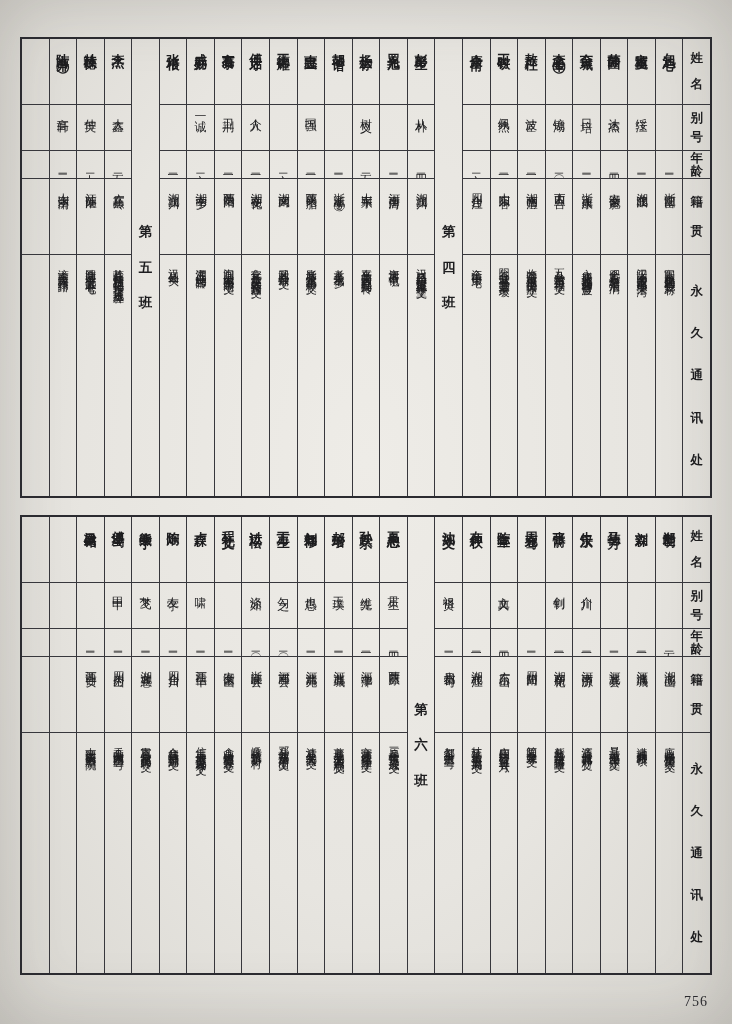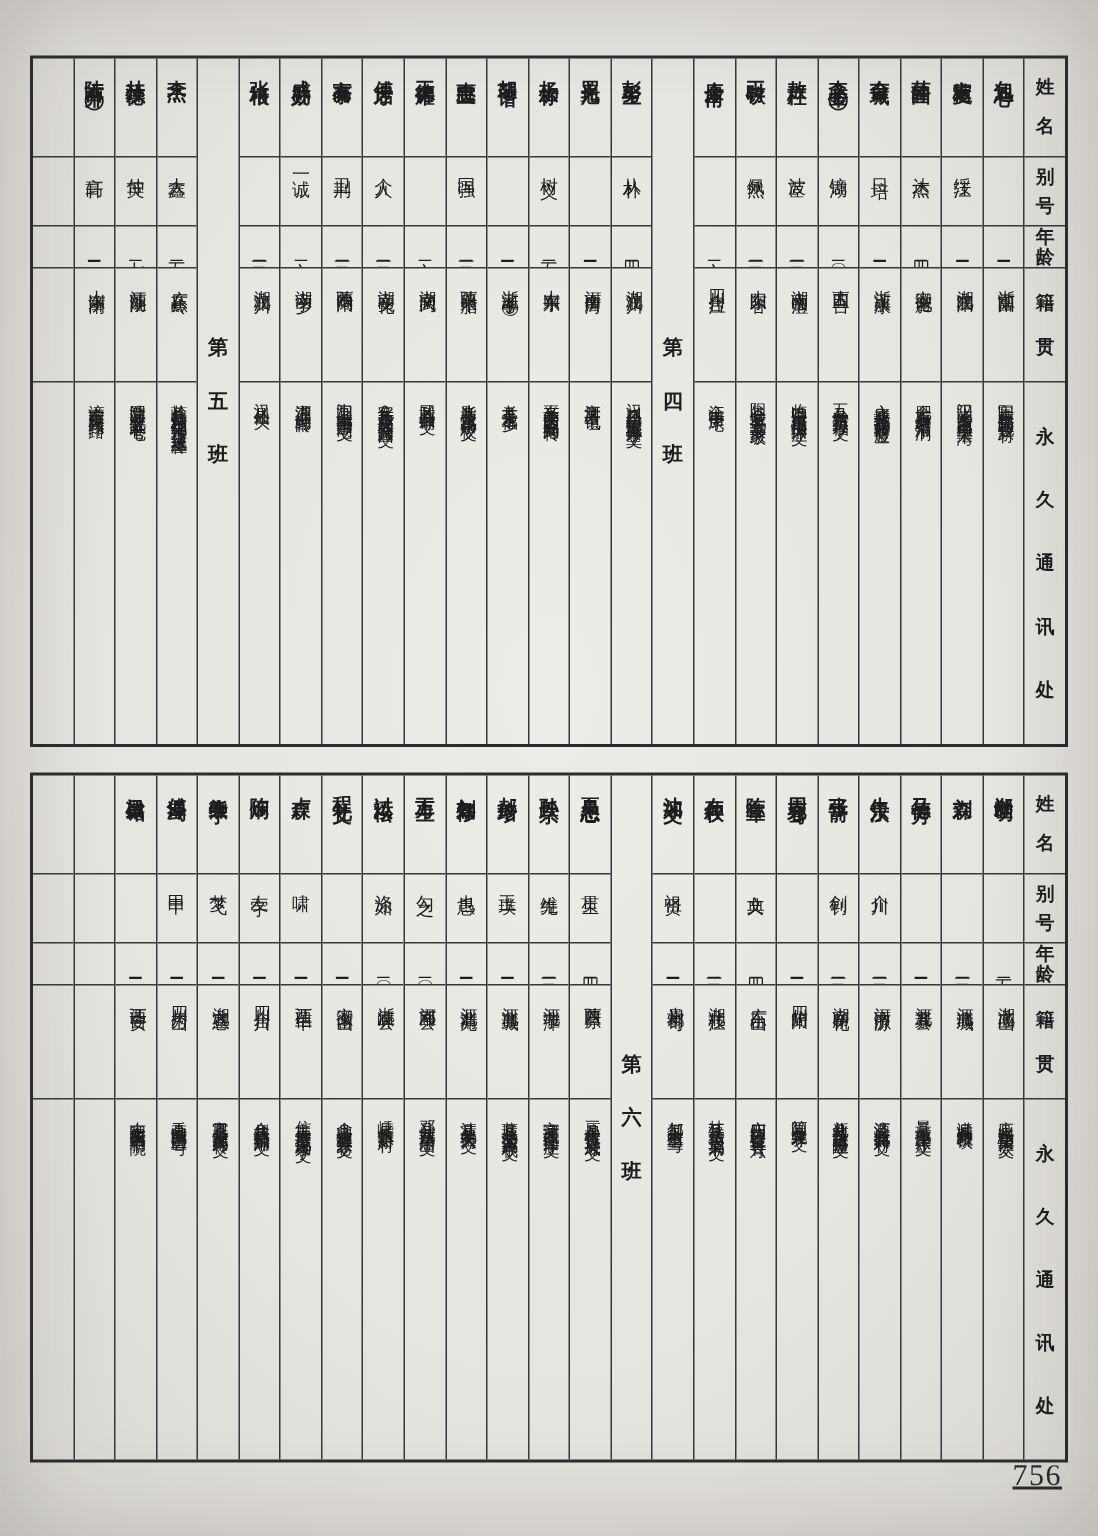--- a/index.html
+++ b/index.html
@@ -49,21 +49,21 @@
 
   .hcell { display:flex; flex-direction:column; align-items:center; justify-content:space-evenly; font-weight:600; }
   .hcell span { font-size:12.5px; line-height:1; }
 
   .class-col .cell-full {
     flex:1 1 auto; display:flex; flex-direction:column;
     align-items:center; justify-content:center; gap:22px;
   }
   .class-col .cell-full span { font-size:13.5px; font-weight:600; line-height:1; }
 
-  .pageno { position:absolute; right:24px; bottom:28px; font-size:20px; letter-spacing:1px; color:#2a2a2e;text-decoration:underline; }
+  .pageno { position:absolute; right:24px; bottom:14px; font-size:14px; letter-spacing:1px; color:#2a2a2e; }
 </style>
 </head>
 <body>
 
 <div class="page">
   <div class="roster roster-top">
       <div class="col header-col">
         <div class="cell c-name hcell">
           <span>姓</span>
           <span>名</span>

